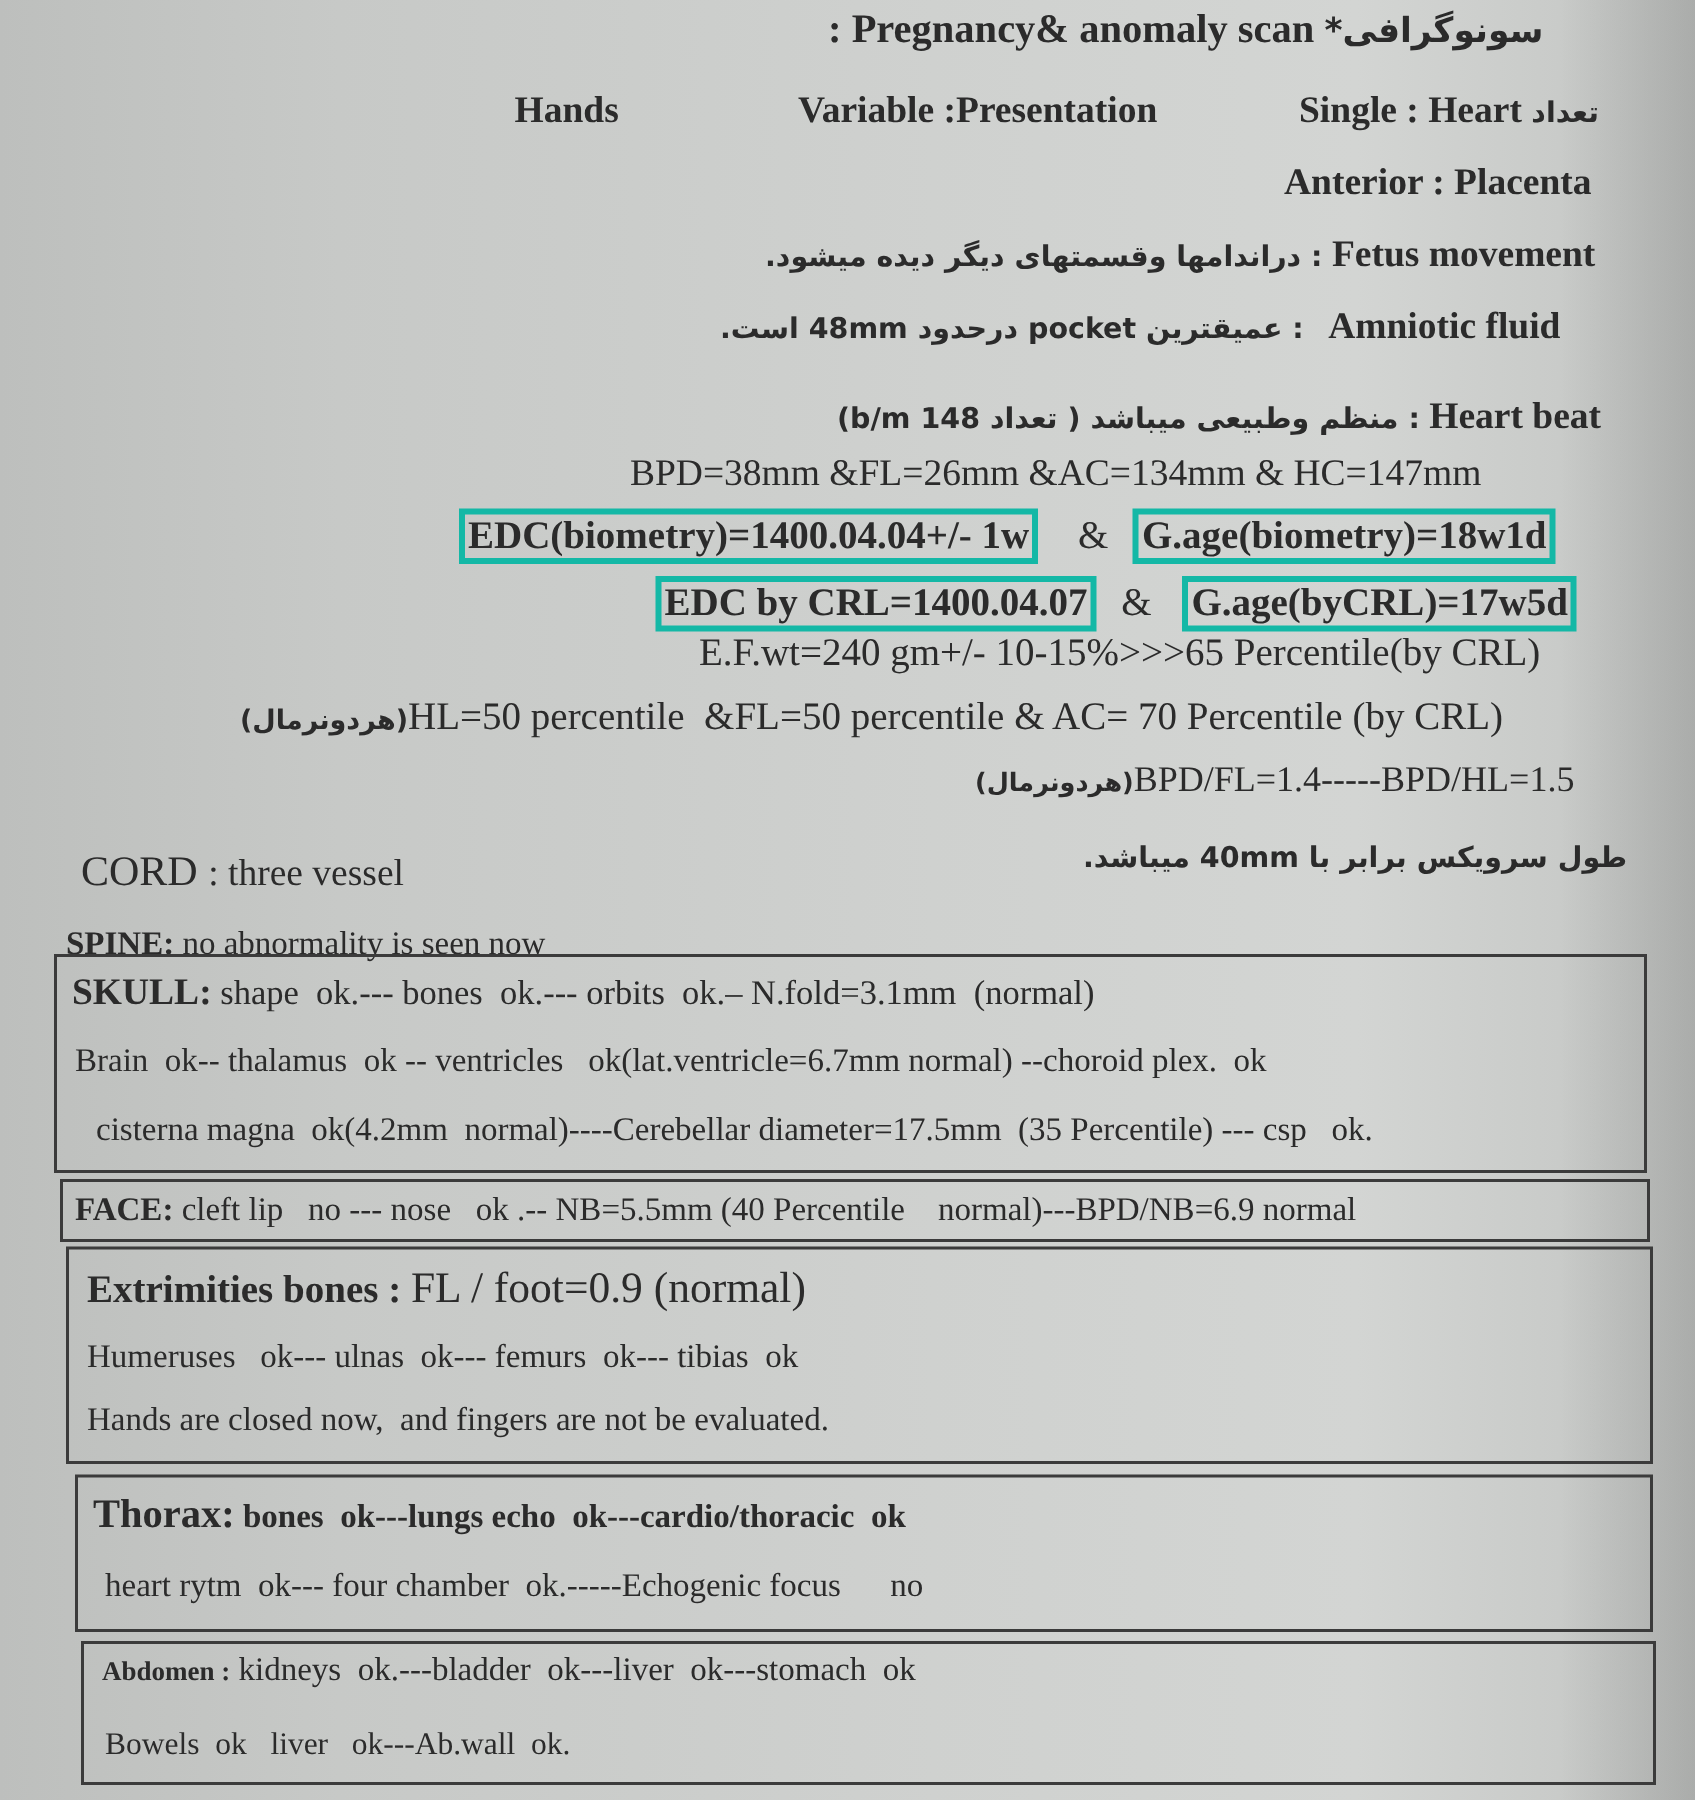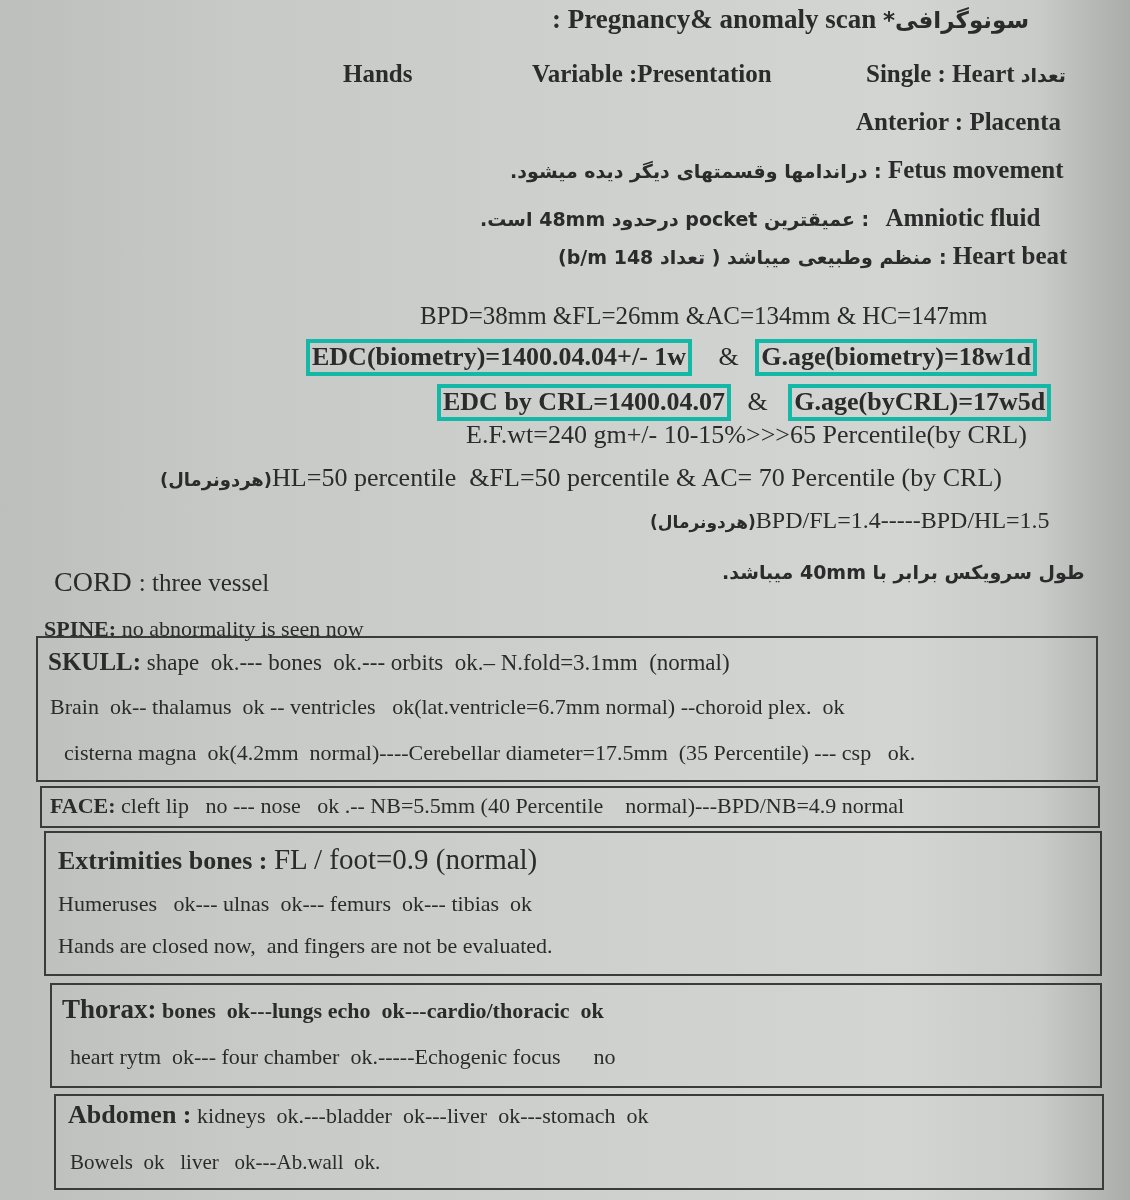--- a/index.html
+++ b/index.html
@@ -40,21 +40,21 @@
 <div class="abs" style="left:510px; top:156px; font-size:25px;">
   <span class="fa" style="font-size:19px;" dir="rtl">: دراندامها وقسمتهای دیگر دیده میشود.</span>
   <span class="b">Fetus movement</span>
 </div>
 
 <div class="abs" style="left:480px; top:204px; font-size:25px;">
   <span class="fa" style="font-size:19px;" dir="rtl">: عمیقترین pocket درحدود 48mm است.</span>
   <span class="b" style="margin-left:10px;margin-top:24px;">Amniotic fluid</span>
 </div>
 
-<div class="abs" style="left:558px; top:242px; font-size:25px;">
+<div class="abs" style="left:558px; top:264px; font-size:25px;">
   <span class="fa" style="font-size:19px;" dir="rtl">: منظم وطبیعی میباشد ( تعداد 148 b/m)</span>
   <span class="b">Heart beat</span>
 </div>
 
 <div class="abs" style="left:420px; top:302px; font-size:25px;">BPD=38mm &amp;FL=26mm &amp;AC=134mm &amp; HC=147mm</div>
 
 <div class="abs" style="left:306px; top:339px; font-size:26px;">
   <span class="tag">EDC(biometry)=1400.04.04+/- 1w</span>
   <span style="margin:0 10px 0 20px;">&amp;</span>
   <span class="tag">G.age(biometry)=18w1d</span>
@@ -92,36 +92,36 @@
 <div class="abs" style="left:48px; top:648px; font-size:23px;">
   <span class="b" style="font-size:25px;text-align:right;">SKULL:</span>
   <span style="white-space:pre;">shape  ok.--- bones  ok.--- orbits  ok.– N.fold=3.1mm  (normal)</span>
 </div>
 <div class="abs" style="left:50px; top:694px; font-size:22px; white-space:pre;">Brain  ok-- thalamus  ok -- ventricles   ok(lat.ventricle=6.7mm normal) --choroid plex.  ok</div>
 <div class="abs" style="left:64px; top:740px; font-size:22px; white-space:pre;">cisterna magna  ok(4.2mm  normal)----Cerebellar diameter=17.5mm  (35 Percentile) --- csp   ok.</div>
 
 <div class="box" style="left:40px; top:786px; width:1060px; height:42px;"></div>
 <div class="abs" style="left:50px; top:793px; font-size:22px;">
   <span class="b">FACE:</span>
-  <span style="white-space:pre;">cleft lip   no --- nose   ok .-- NB=5.5mm (40 Percentile    normal)---BPD/NB=4.9 normal</span>
+  <span style="white-space:pre;">cleft lip   no --- nose   ok .-- NB=5.5mm (40 Percentile    normal)---BPD/NB=6.9 normal</span>
 </div>
 
 <div class="box" style="left:44px; top:831px; width:1058px; height:145px;"></div>
 <div class="abs" style="left:58px; top:843px; font-size:26px;">
   <span class="b">Extrimities bones :</span>
   <span style="font-size:29px;">FL / foot=0.9 (normal)</span>
 </div>
 <div class="abs" style="left:58px; top:891px; font-size:22px; white-space:pre;">Humeruses   ok--- ulnas  ok--- femurs  ok--- tibias  ok</div>
 <div class="abs" style="left:58px; top:933px; font-size:22px; white-space:pre;">Hands are closed now,  and fingers are not be evaluated.</div>
 
 <div class="box" style="left:50px; top:983px; width:1052px; height:105px;"></div>
 <div class="abs" style="left:62px; top:994px; font-size:22px;">
   <span class="b" style="font-size:27px;">Thorax:</span>
   <span style="white-space:pre;font-weight:bold;">bones  ok---lungs echo  ok---cardio/thoracic  ok</span>
 </div>
 <div class="abs" style="left:70px; top:1044px; font-size:22px; white-space:pre;">heart rytm  ok--- four chamber  ok.-----Echogenic focus      no</div>
 
 <div class="box" style="left:54px; top:1094px; width:1050px; height:96px;"></div>
 <div class="abs" style="left:68px; top:1100px; font-size:22px;">
-  <span class="b" style="font-size:26px;">Abdomen :</span>
+  <span class="b" style="font-size:18px;">Abdomen :</span>
   <span style="white-space:pre;">kidneys  ok.---bladder  ok---liver  ok---stomach  ok</span>
 </div>
 <div class="abs" style="left:70px; top:1150px; font-size:21px; white-space:pre;">Bowels  ok   liver   ok---Ab.wall  ok.</div>
 
 </body></html>

